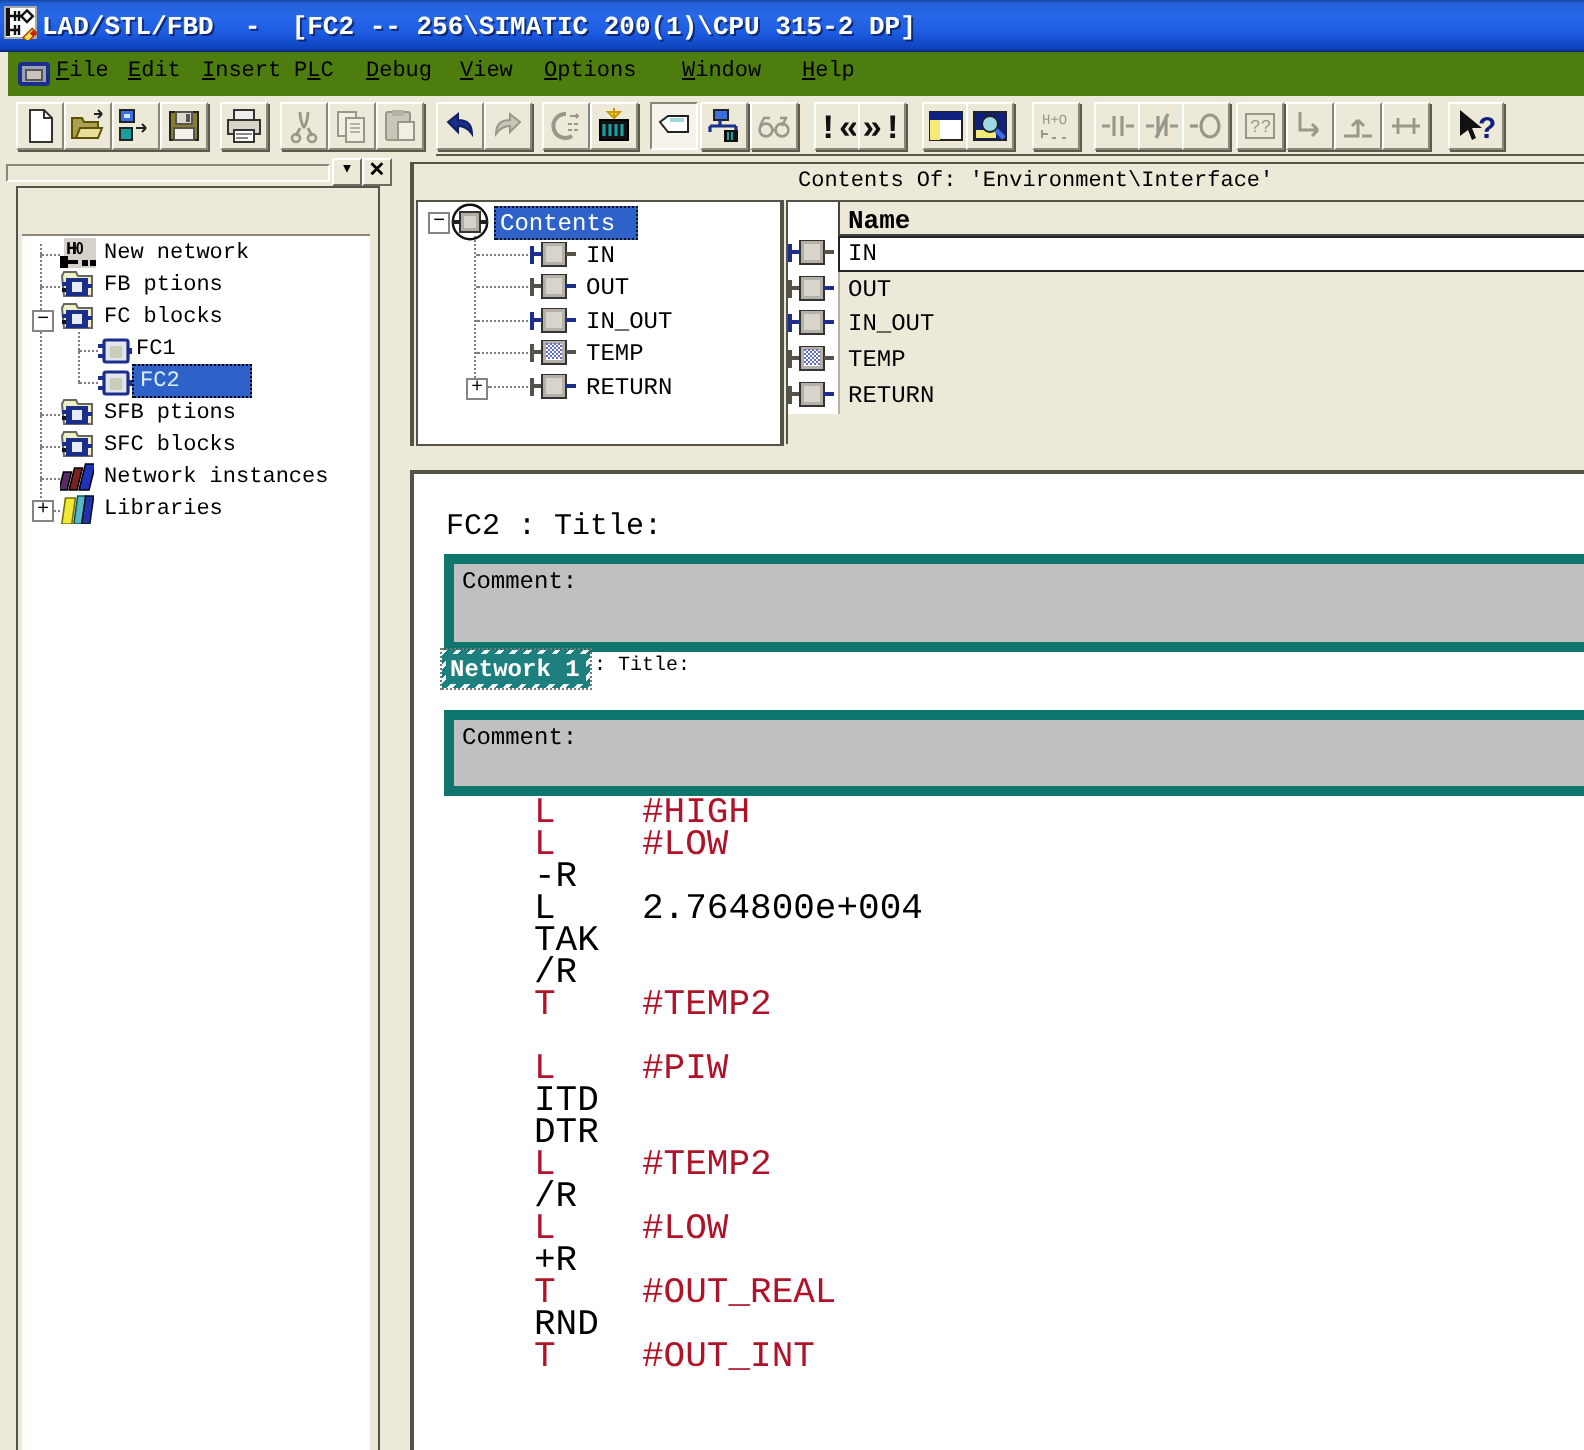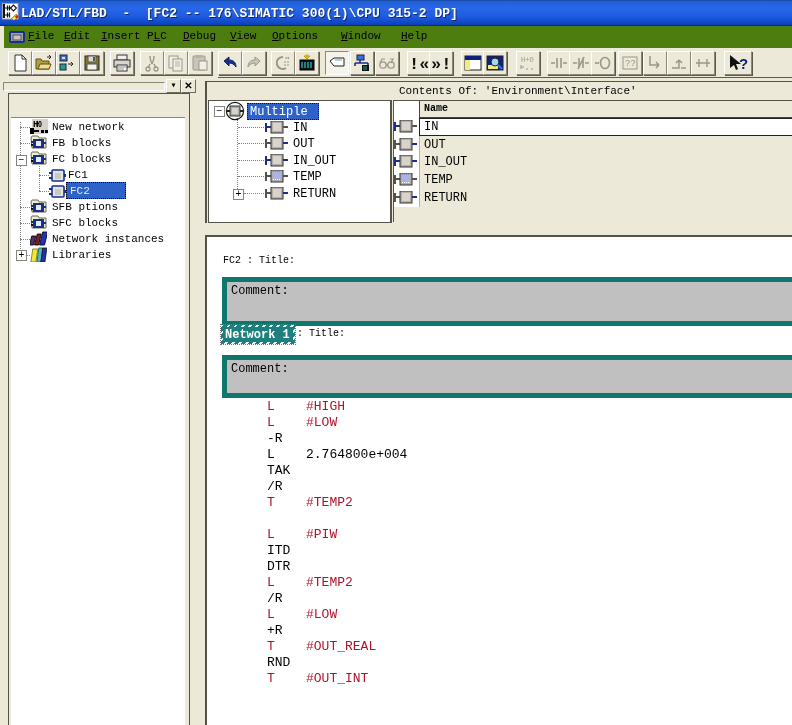--- a/index.html
+++ b/index.html
@@ -47,21 +47,21 @@
 <body>
   <div class="abs" id="titlebar"></div>
   <svg class="abs" style="left:2px;top:3px" width="17" height="17">
     <rect x="0.5" y="0.5" width="15.5" height="15.5" fill="#fff" stroke="#aaa"></rect>
     <rect x="1" y="1" width="2" height="14" fill="#111"></rect>
     <path d="M3 5h9M5.5 2.5v5M7.5 2.5v5M5.5 9.5v5M7.5 9.5v5M3 12h5" stroke="#111" stroke-width="1.2" fill="none"></path>
     <path d="M11.5 2.2l2.9 2.9-2.9 2.9-2.9-2.9z" fill="#fff" stroke="#111" stroke-width="1.2"></path>
     <path d="M9.5 15.8l4.6-4.6 2.4 2.4-4.6 4.2z" fill="#f7e05a" stroke="#a85000" stroke-width="0.8"></path>
     <path d="M12.9 13.7l1.7-1.7 1.7 1.7-1.7 1.7z" fill="#cc2200"></path>
   </svg>
-  <div class="abs" id="titletext">LAD/STL/FBD  -  [FC2 -- 176\SIMATIC 300(1)\CPU 315-2 DP]</div>
+  <div class="abs" id="titletext">LAD/STL/FBD  -  [FC2 -- 256\SIMATIC 200(1)\CPU 315-2 DP]</div>
   <div class="abs" id="menubar">
     <svg class="abs" style="left:5px;top:3px" width="16" height="16">
       <rect x="1" y="3" width="14" height="10" rx="1" fill="#9aa0b8" stroke="#1b2e8c" stroke-width="2"></rect>
       <rect x="4" y="6" width="8" height="5" fill="#c8c4bc" stroke="#555" stroke-width="1"></rect>
       <rect x="0" y="6" width="2" height="2" fill="#1b2e8c"></rect>
       <rect x="14" y="6" width="2" height="2" fill="#1b2e8c"></rect>
     </svg>
     <span class="mi" style="left:24px"><u>F</u>ile</span>
     <span class="mi" style="left:60px"><u>E</u>dit</span>
     <span class="mi" style="left:97px"><u>I</u>nsert</span>
@@ -330,21 +330,21 @@
     <rect x="8" y="3" width="4" height="11" fill="#7a2020" transform="skewX(-14)" stroke="#000" stroke-width="0.8"></rect>
     <rect x="13" y="1" width="5" height="13" fill="#2233bb" transform="skewX(-14)" stroke="#000" stroke-width="0.8"></rect>
   </svg>
   <svg class="abs" style="left:30px;top:247px" width="17" height="15">
     <rect x="3" y="2" width="5" height="13" fill="#f2e838" stroke="#7a7000" stroke-width="0.8" transform="skewX(-8)"></rect>
     <rect x="9" y="1" width="4" height="14" fill="#58b8c8" stroke="#155" stroke-width="0.8" transform="skewX(-8)"></rect>
     <rect x="13" y="1" width="4" height="14" fill="#2233aa" stroke="#112" stroke-width="0.8" transform="skewX(-8)"></rect>
   </svg>
 
   <div class="abs trow" style="left:52px;top:121px">New network</div>
-  <div class="abs trow" style="left:52px;top:137px">FB blocks</div>
+  <div class="abs trow" style="left:52px;top:137px">FB ptions</div>
   <div class="abs trow" style="left:52px;top:153px">FC blocks</div>
   <div class="abs trow" style="left:68px;top:169px">FC1</div>
   <div class="abs" style="left:66px;top:182px;width:58px;height:15px;background:#2e62c9;border:1px dotted #000"></div>
   <div class="abs trow" style="left:70px;top:185px;color:#dceeff">FC2</div>
   <div class="abs trow" style="left:52px;top:201px">SFB ptions</div>
   <div class="abs trow" style="left:52px;top:217px">SFC blocks</div>
   <div class="abs trow" style="left:52px;top:233px">Network instances</div>
   <div class="abs trow" style="left:52px;top:249px">Libraries</div>
   <div class="abs" id="dpane"></div>
   <div class="abs" style="left:399px;top:85px;font-size:11px;color:#000;white-space:pre">Contents Of: 'Environment\Interface'</div>
@@ -360,21 +360,21 @@
   <div class="abs expbox" style="left:214px;top:106px;">−</div>
   <div class="abs expbox" style="left:233px;top:189px;">+</div>
   <svg class="abs" style="left:225px;top:101px" width="21" height="20">
     <circle cx="10" cy="10" r="8.6" fill="none" stroke="#111" stroke-width="1.2"></circle>
     <rect x="5" y="5" width="10" height="10" fill="#b0aca4" stroke="#333"></rect>
     <rect x="7" y="7" width="6" height="6" fill="#d6d2ca"></rect>
     <rect x="1" y="9" width="4" height="2" fill="#222"></rect>
     <rect x="15" y="9" width="4" height="2" fill="#222"></rect>
   </svg>
   <div class="abs" style="left:247px;top:103px;width:70px;height:15px;background:#2e62c9;border:1px dotted #111"></div>
-  <div class="abs" style="left:250px;top:105px;font-size:12px;color:#fff;white-space:pre">Multiple</div>
+  <div class="abs" style="left:250px;top:105px;font-size:12px;color:#fff;white-space:pre">Contents</div>
   <svg class="abs bin" style="left:265px;top:121px" width="23" height="13">
     <rect x="0" y="2" width="2" height="9" fill="#1b2e8c"></rect>
     <rect x="2" y="5" width="4" height="2" fill="#1b2e8c"></rect>
     <rect x="6" y="0" width="12" height="12" fill="#b4b0a8" stroke="#333"></rect>
     <rect x="8" y="2" width="8" height="8" fill="#d8d4cc"></rect>
     <rect x="18" y="5" width="5" height="2" fill="#55524a"></rect>
   </svg>
   <svg class="abs bout" style="left:265px;top:137px" width="23" height="13">
     <rect x="0" y="2" width="2" height="9" fill="#55524a"></rect>
     <rect x="2" y="5" width="4" height="2" fill="#55524a"></rect>
@@ -443,37 +443,37 @@
     <path d="M8 3h8M8 5h8M8 7h8M8 9h8" stroke="#5a6ad0" stroke-width="1" stroke-dasharray="1 1" stroke-dashoffset="1"></path>
   </svg>
   <svg class="abs bret" style="left:394px;top:191px" width="23" height="13">
     <rect x="0" y="2" width="2" height="9" fill="#55524a"></rect>
     <rect x="2" y="5" width="4" height="2" fill="#55524a"></rect>
     <rect x="6" y="0" width="12" height="12" fill="#b4b0a8" stroke="#333"></rect>
     <rect x="8" y="2" width="8" height="8" fill="#d8d4cc"></rect>
     <rect x="18" y="5" width="5" height="2" fill="#1b2e8c"></rect>
   </svg>
   <div class="abs" style="left:419px;top:101px;width:373px;height:16px;border-bottom:1px solid #444;border-left:1px solid #444"></div>
-  <div class="abs" style="left:424px;top:103px;font-size:10px;font-weight:bold;color:#000">Name</div>
+  <div class="abs" style="left:424px;top:103px;font-size:13px;font-weight:bold;color:#000">Name</div>
   <div class="abs" style="left:419px;top:118px;width:372px;height:16px;background:#fff;border:1px solid #222"></div>
   <div class="abs trow" style="left:424px;top:120px;font-size:12px">IN</div>
   <div class="abs trow" style="left:424px;top:138px;font-size:12px">OUT</div>
   <div class="abs trow" style="left:424px;top:155px;font-size:12px">IN_OUT</div>
   <div class="abs trow" style="left:424px;top:173px;font-size:12px">TEMP</div>
   <div class="abs trow" style="left:424px;top:191px;font-size:12px">RETURN</div>
   <div class="abs" id="cpane"></div>
-  <div class="abs" style="left:223px;top:255px;font-size:10px;color:#000;white-space:pre">FC2 : Title:</div>
+  <div class="abs" style="left:223px;top:255px;font-size:15px;color:#000;white-space:pre">FC2 : Title:</div>
   <div class="abs cbox" style="left:222px;top:277px;width:563px;height:37px;">Comment:</div>
   <div class="abs" id="net1" style="left:221px;top:325px;width:74px;height:19px;background:repeating-linear-gradient(135deg,#eef8f8 0 2px,#1e7f7f 2px 5px);outline:1px dotted #777;">
     <div class="abs" style="left:2px;top:2px;width:70px;height:15px;background:#1e7f7f;"></div>
     <div class="abs" style="left:4px;top:3px;color:#fff;font-weight:bold;font-size:12px;white-space:pre">Network 1</div>
   </div>
   <div class="abs" style="left:297px;top:328px;font-size:10px;color:#000;white-space:pre">: Title:</div>
   <div class="abs cbox" style="left:222px;top:355px;width:563px;height:31px;">Comment:</div>
-  <pre class="abs" style="left:267px;top:399px;font-size:13px;line-height:16px;"><span class="red">L    #HIGH</span>
+  <pre class="abs" style="left:267px;top:399px;font-size:18px;line-height:16px;"><span class="red">L    #HIGH</span>
 <span class="red">L    #LOW</span>
 -R
 L    2.764800e+004
 TAK
 /R
 <span class="red">T    #TEMP2</span>
 
 <span class="red">L    #PIW</span>
 ITD
 DTR

